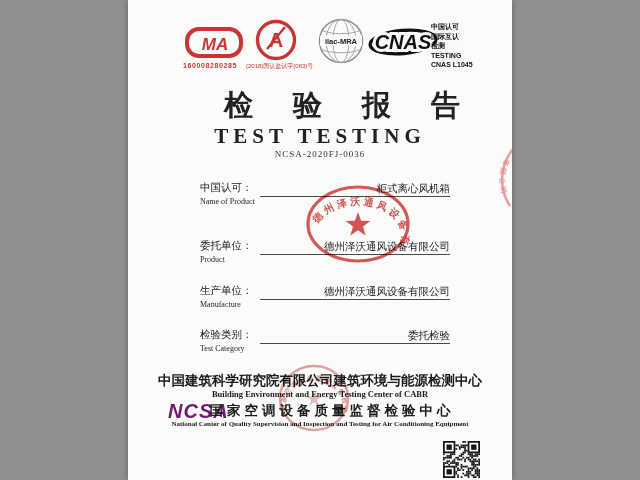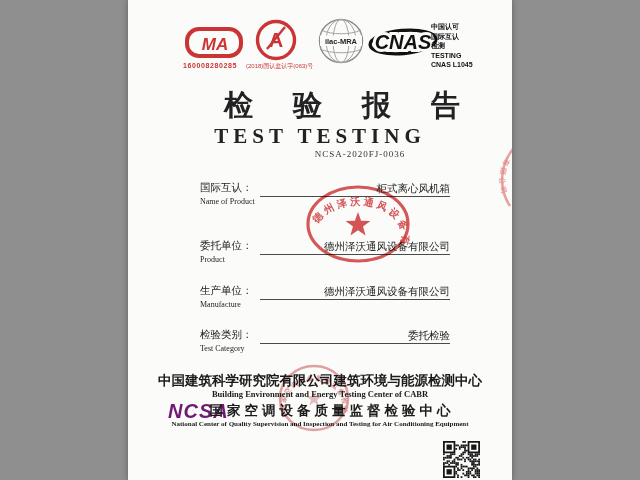--- a/index.html
+++ b/index.html
@@ -11,21 +11,21 @@
   
   .cert-no{font-size:7px;letter-spacing:.6px;color:#cb3434;font-weight:bold;}
   .cal-caption{font-size:6px;color:#cb3434;white-space:nowrap;}
   .acc-lines{font-size:7px;font-weight:bold;color:#111;line-height:9.5px;white-space:nowrap;}
   
   .title-zh{width:428px;text-align:center;font-size:29px;font-weight:bold;color:#222;
             letter-spacing:16px;padding-left:16px;box-sizing:border-box;}
   .title-en{width:384px;text-align:center;font-family:"Liberation Serif",serif;font-weight:bold;
             font-size:21px;letter-spacing:5px;color:#222;}
   .report-no{width:384px;text-align:center;font-family:"Liberation Serif",serif;font-size:9px;
-             letter-spacing:1px;color:#333;margin-left:40px;}
+             letter-spacing:1px;color:#333;}
   
   .field{position:absolute;left:0;width:384px;height:36px;}
   .f-label{position:absolute;left:72px;top:0;font-size:10.5px;color:#222;}
   .f-en{position:absolute;left:72px;top:16px;font-family:"Liberation Serif",serif;font-size:8px;color:#222;text-align:center;}
   .f-line{position:absolute;left:132px;top:15px;width:190px;border-bottom:1.2px solid #4a4a4a;}
   .f-value{position:absolute;left:132px;top:1px;width:190px;text-align:right;font-size:10.5px;color:#222;}
   
   .org-zh{width:384px;text-align:center;font-size:13.5px;font-weight:bold;color:#1b1b1b;}
   .org-en{width:384px;text-align:center;font-family:"Liberation Serif",serif;font-weight:bold;
           font-size:8.5px;color:#1b1b1b;}
@@ -78,21 +78,21 @@
       <div>检测</div>
       <div>TESTING</div>
       <div>CNAS L1045</div>
     </div>
 
     <div class="abs title-zh" style="top:86px">检 验 报 告</div>
     <div class="abs title-en" style="top:124px">TEST TESTING</div>
     <div class="abs report-no" style="top:149px">NCSA-2020FJ-0036</div>
 
     <div class="field" style="top:181px">
-      <span class="f-label">国际互认：</span>
+      <span class="f-label">中国认可：</span>
       <span class="f-value">柜式离心风机箱</span>
       <span class="f-line"></span>
       <span class="f-en">Name of Product</span>
     </div>
     <div class="field" style="top:239px">
       <span class="f-label">委托单位：</span>
       <span class="f-value">德州泽沃通风设备有限公司</span>
       <span class="f-line"></span>
       <span class="f-en">Product</span>
     </div>

